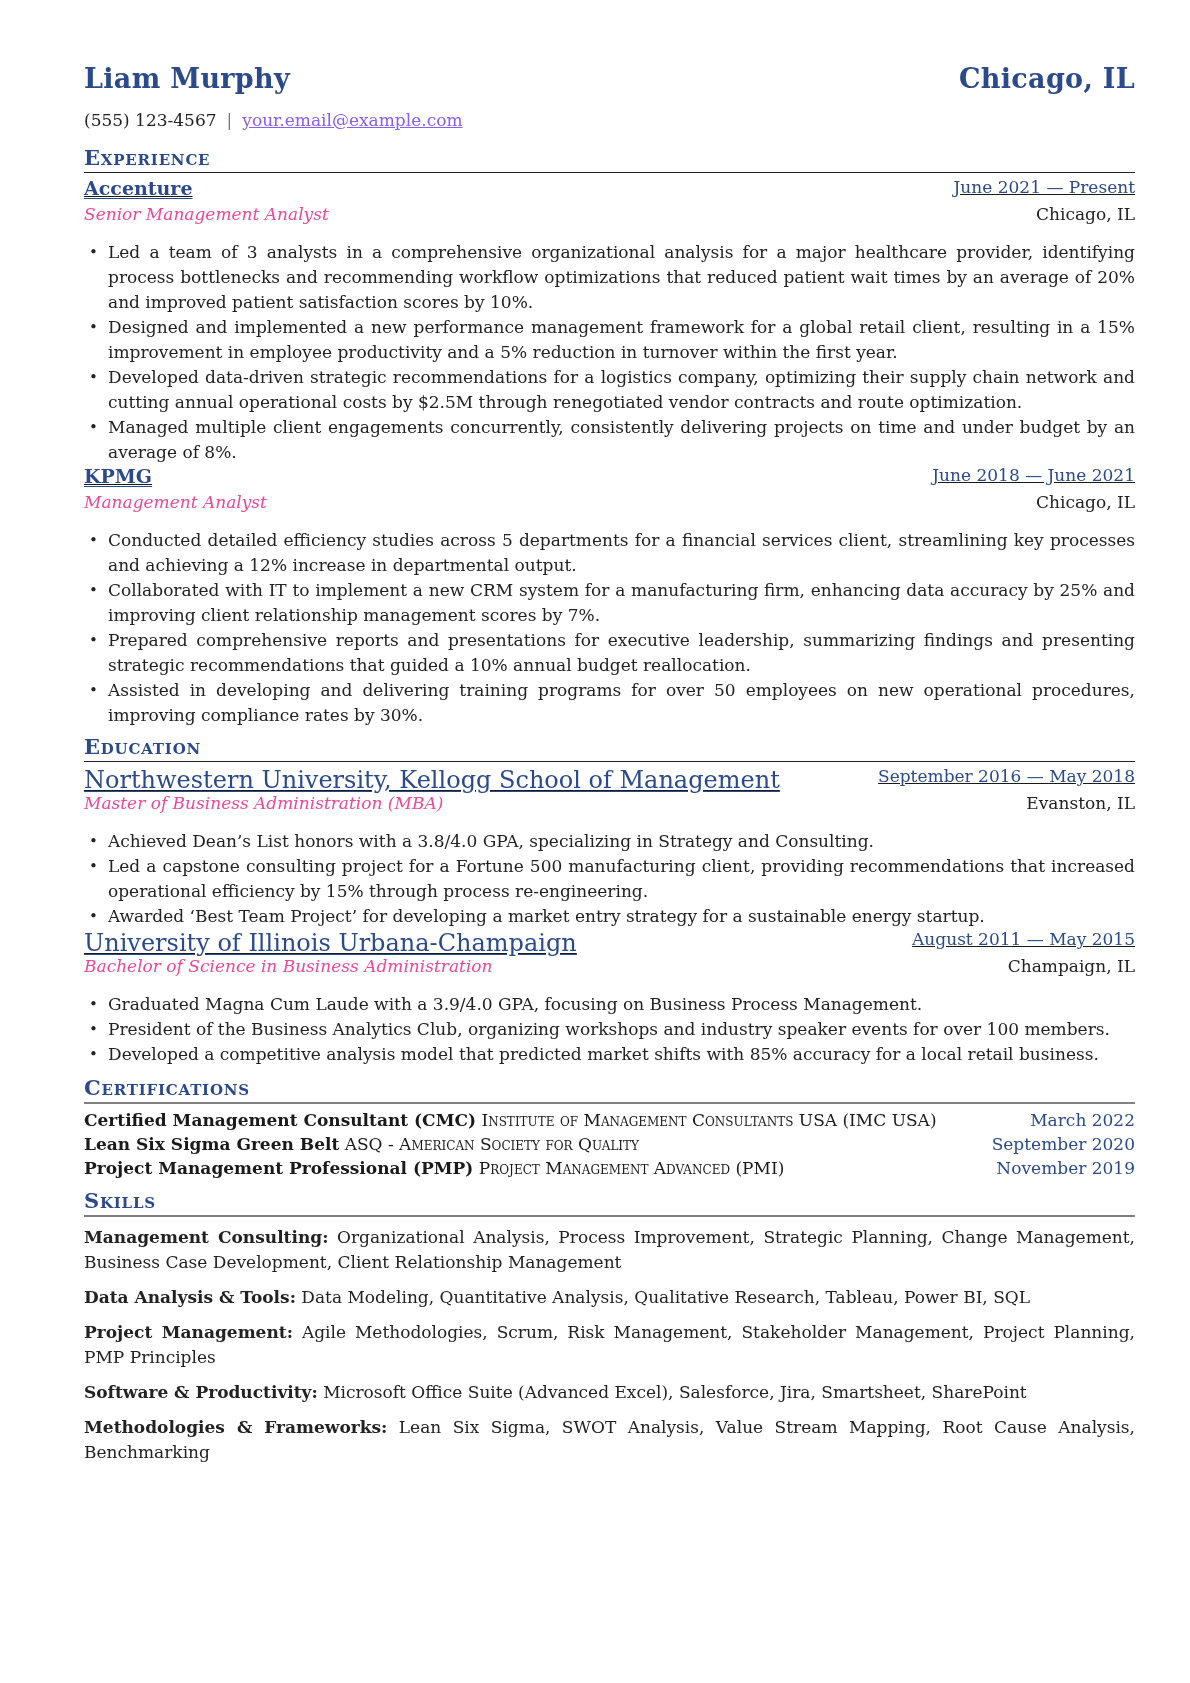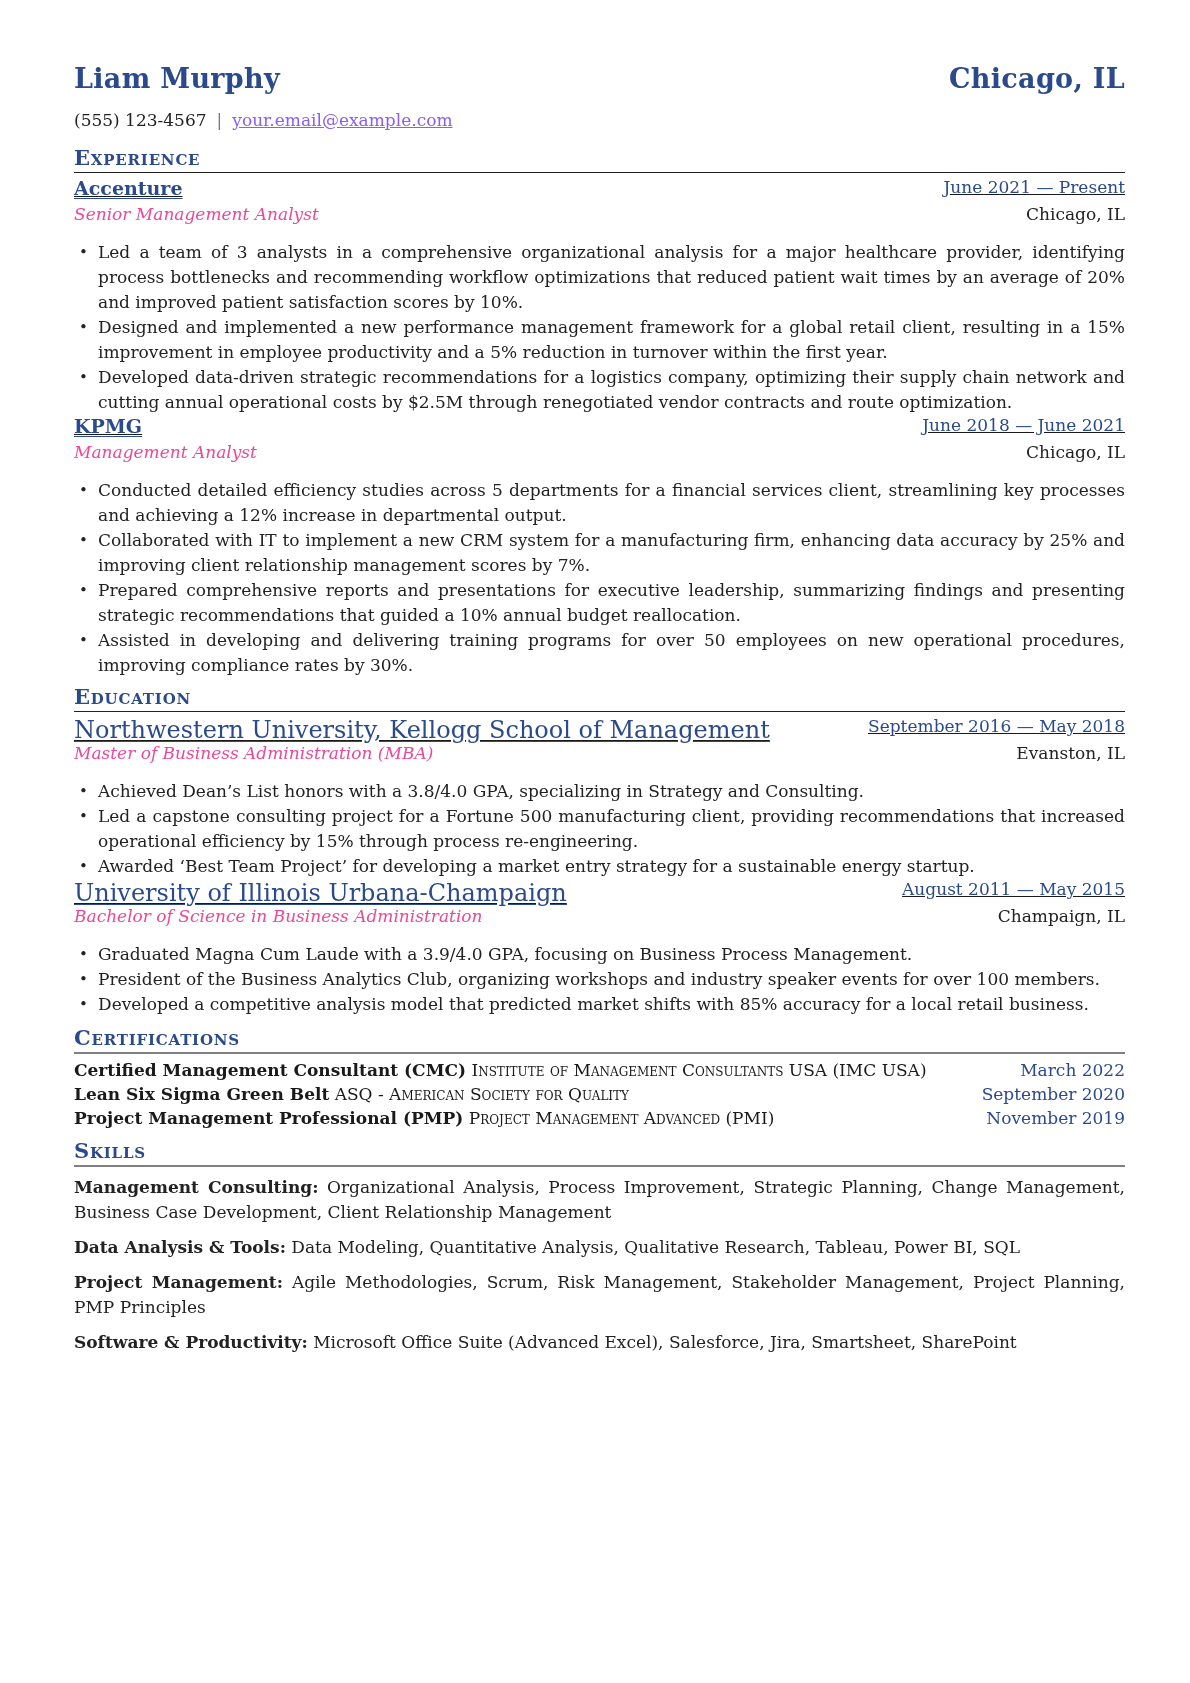--- a/index.html
+++ b/index.html
@@ -1,21 +1,21 @@
 <!DOCTYPE html>
 <html><head>
   <meta charset="utf-8">
   <style>
     html, body { margin: 0; padding: 0; background: #ffffff; }
     body {
       width: 1190px; height: 1683px; position: relative; overflow: hidden;
       font-family: "DejaVu Serif", "Liberation Serif", serif;
       color: #1a1a1a;
     }
-    .page { position: absolute; left: 74px; top: 0; width: 1051px; }
+    .page { position: absolute; left: 84px; top: 0; width: 1051px; }
     .header { position: relative; height: 175px; }
     .name { position: absolute; left: 0; top: 63px; font-size: 27px; font-weight: bold; color: #2b4a8b; letter-spacing: 0.3px; }
     .city { position: absolute; right: 0; top: 63px; font-size: 27px; font-weight: bold; color: #2b4a8b; letter-spacing: 0.3px; }
     .contact { position: absolute; left: 0; top: 110px; font-size: 17px; color: #222; }
     .contact .sep { color: #777; margin: 0 10px; }
     .contact a { color: #8b5cf6; text-decoration: underline; }
 
     .section-title {
       font-size: 21px; font-weight: bold; color: #2b4a8b; font-variant: small-caps;
       letter-spacing: 0.8px; line-height: 26px; margin: 0;
@@ -67,20 +67,21 @@
         <span class="dates">June 2021 — Present</span>
       </div>
       <div class="entry-sub">
         <span class="role">Senior Management Analyst</span>
         <span class="loc">Chicago, IL</span>
       </div>
       <ul class="bullets">
         <li>Led a team of 3 analysts in a comprehensive organizational analysis for a major healthcare provider, identifying process bottlenecks and recommending workflow optimizations that reduced patient wait times by an average of 20% and improved patient satisfaction scores by 10%.</li>
         <li>Designed and implemented a new performance management framework for a global retail client, resulting in a 15% improvement in employee productivity and a 5% reduction in turnover within the first year.</li>
         <li>Developed data-driven strategic recommendations for a logistics company, optimizing their supply chain network and cutting annual operational costs by $2.5M through renegotiated vendor contracts and route optimization.</li>
+        <li>Managed multiple client engagements concurrently, consistently delivering projects on time and under budget by an average of 8%.</li>
       </ul>
     </div>
 
     <div class="entry">
       <div class="entry-head">
         <span class="org bold">KPMG</span>
         <span class="dates">June 2018 — June 2021</span>
       </div>
       <div class="entry-sub">
         <span class="role">Management Analyst</span>
@@ -172,15 +173,19 @@
       <span>Data Modeling, Quantitative Analysis, Qualitative Research, Tableau, Power BI, SQL</span>
     </div>
     <div class="skill">
       <span class="skill-label">Project Management:</span>
       <span>Agile Methodologies, Scrum, Risk Management, Stakeholder Management, Project Planning, PMP Principles</span>
     </div>
     <div class="skill">
       <span class="skill-label">Software &amp; Productivity:</span>
       <span>Microsoft Office Suite (Advanced Excel), Salesforce, Jira, Smartsheet, SharePoint</span>
     </div>
+    <div class="skill">
+      <span class="skill-label">Methodologies &amp; Frameworks:</span>
+      <span>Lean Six Sigma, SWOT Analysis, Value Stream Mapping, Root Cause Analysis, Benchmarking</span>
+    </div>
   </section>
 
 </div>
 
 </body></html>

